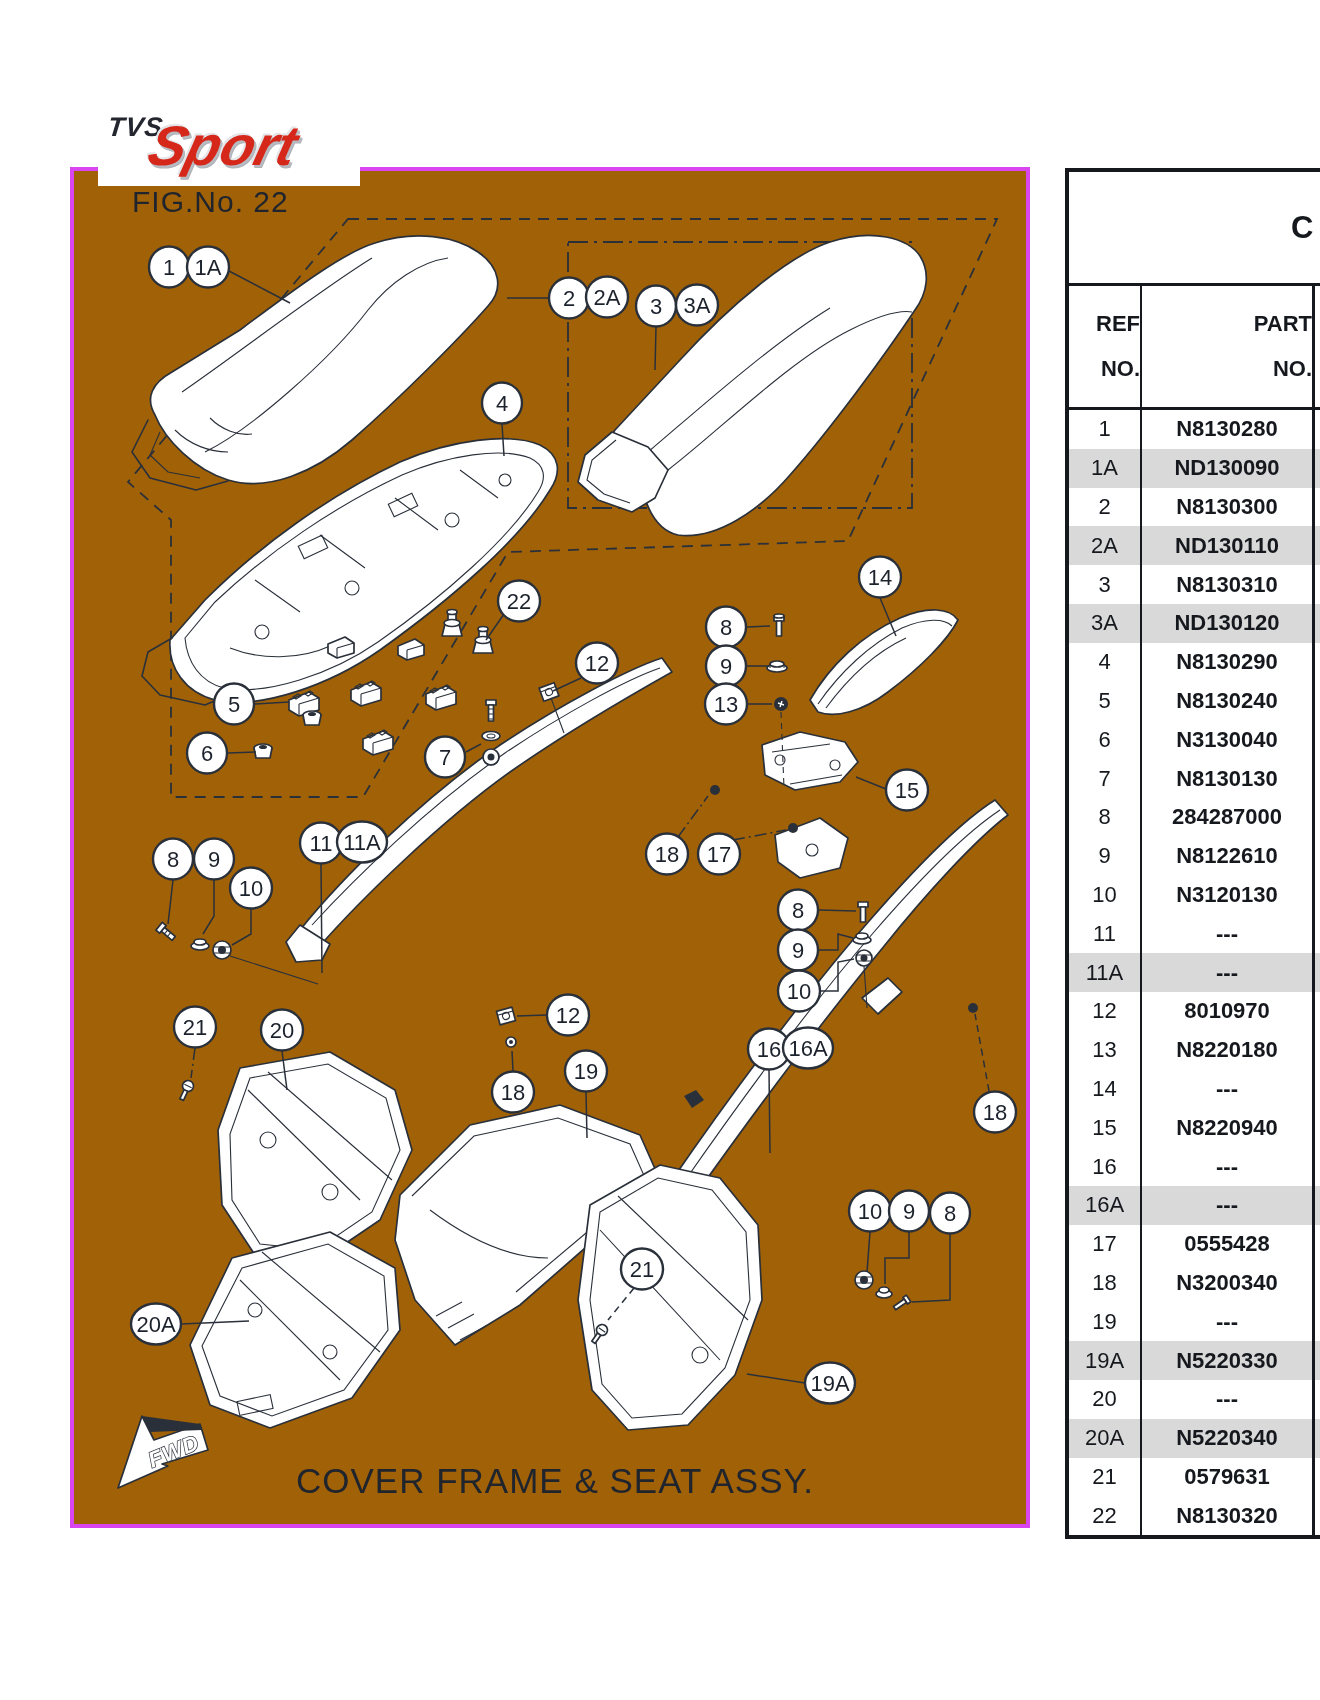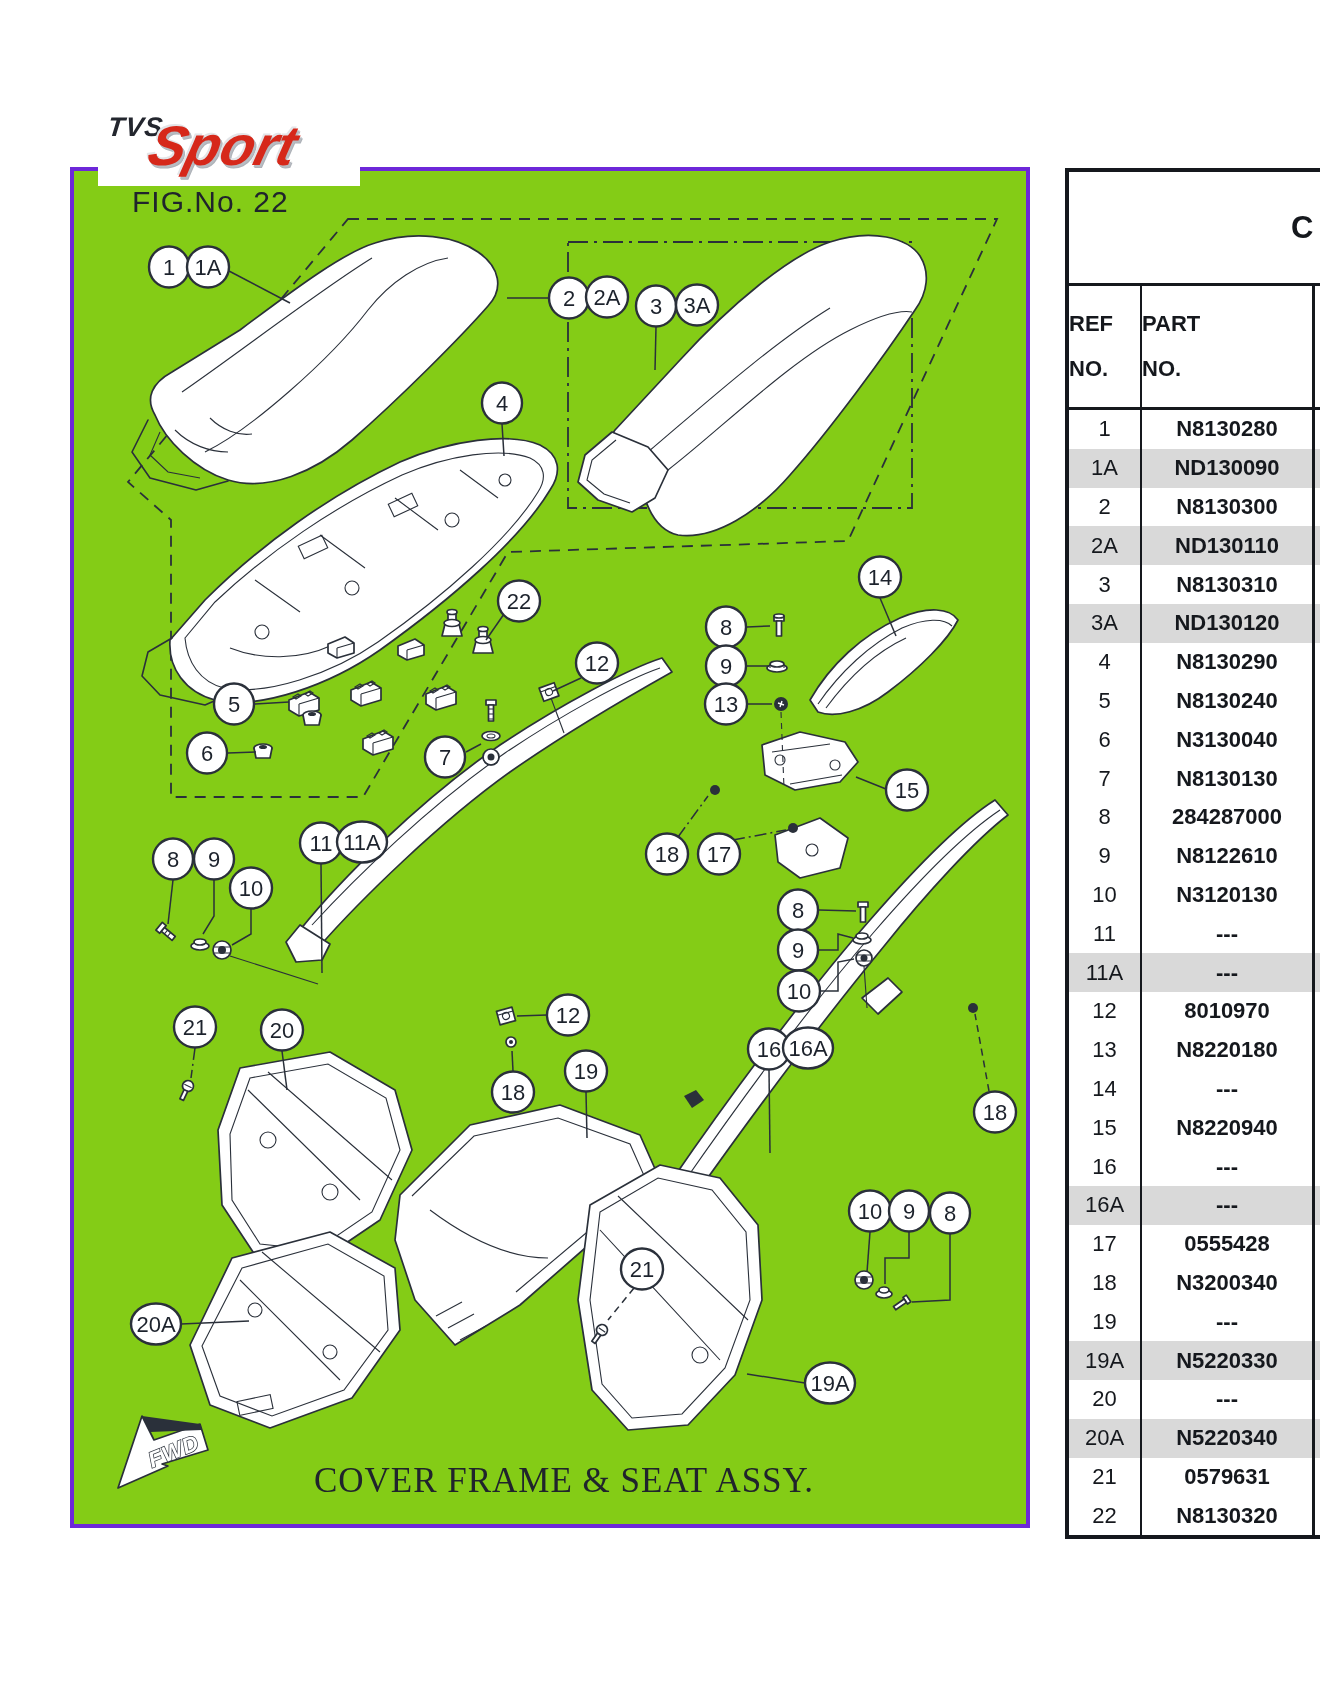--- a/index.html
+++ b/index.html
@@ -9,46 +9,46 @@
   }
   
   .logo{position:absolute;left:98px;top:104px;width:262px;height:82px;background:#fff;z-index:5;}
   .logo .tvs{position:absolute;left:10px;top:8px;font-style:italic;font-weight:800;
     font-size:27px;letter-spacing:1px;color:#23262e;transform:skewX(-6deg);}
   .logo .sport{position:absolute;left:52px;top:14px;font-style:italic;font-weight:900;
     font-size:56px;line-height:56px;color:#d6281a;transform:skewX(-14deg);
     text-shadow:2px 2px 0 #b8bcc2,-2px -2px 0 #e3e5e8,3px 3px 0 #aeb2b8;}
   
   .diagram-box{position:absolute;left:70px;top:167px;width:952px;height:1353px;
-    border:4px solid #6d28d9;background:#84cc16;}
+    border:4px solid #d946ef;background:#a16207;}
   .fig-label{position:absolute;left:58px;top:14px;font-size:30px;color:#20242c;
     letter-spacing:1px;}
-  .caption{position:absolute;left:210px;top:1290px;width:560px;text-align:center;
-    font-size:35px;color:#20242c;letter-spacing:1px;white-space:nowrap;font-family:Liberation Serif, serif;}
+  .caption{position:absolute;left:222px;top:1290px;width:560px;text-align:left;
+    font-size:35px;color:#20242c;letter-spacing:1px;white-space:nowrap;}
   svg.diag{position:absolute;left:0;top:0;}
   
   .ln{fill:none;stroke:#2a303a;stroke-width:1.6;stroke-linejoin:round;stroke-linecap:round;}
   .lnf{fill:#ffffff;stroke:#2a303a;stroke-width:1.7;stroke-linejoin:round;stroke-linecap:round;}
   .thin{fill:none;stroke:#2a303a;stroke-width:1.1;}
   .dk{fill:#2a303a;stroke:none;}
   .bnd{fill:none;stroke:#2a303a;stroke-width:1.8;}
   .leader{fill:none;stroke:#2a303a;stroke-width:1.5;}
   .co-circle{fill:#fff;stroke:#2a303a;stroke-width:2.4;}
   .co-text{font-family:"Liberation Sans",sans-serif;font-size:22px;fill:#1c222c;
     text-anchor:middle;}
   .fwd-text{font-family:"Liberation Sans",sans-serif;font-style:italic;font-weight:700;
     font-size:22px;fill:#ffffff;stroke:#2a303a;stroke-width:1.4;paint-order:stroke;
     letter-spacing:1px;}
   
   .parts-table{position:absolute;left:1065px;top:168px;width:430px;
     border:4px solid #15181d;background:#fff;}
   .pt-title{height:111px;border-bottom:3px solid #15181d;display:flex;align-items:center;}
   .pt-title span{display:block;padding-left:222px;font-weight:700;font-size:31px;color:#15181d;}
   .pt-head{display:flex;height:121px;border-bottom:3px solid #15181d;}
-  .pt-head .hc{display:flex;flex-direction:column;justify-content:center;align-items:flex-start;
+  .pt-head .hc{display:flex;flex-direction:column;justify-content:center;align-items:flex-end;
     gap:19px;font-weight:700;font-size:22px;color:#15181d;}
   .pt-body .t-row{display:flex;height:38.8px;align-items:center;font-size:22px;color:#15181d;}
   .t-row.shaded{background:#d9d9d9;}
   .c-ref{width:71px;text-align:center;flex:none;}
   .c-part{width:170px;text-align:center;flex:none;font-weight:bold;}
   .vsep{border-left:2px solid #15181d;align-self:stretch;flex:none;}
   .vsep2{border-left:3px solid #15181d;align-self:stretch;flex:none;}
   .c-rest{flex:1;}
 </style>
 </head>

